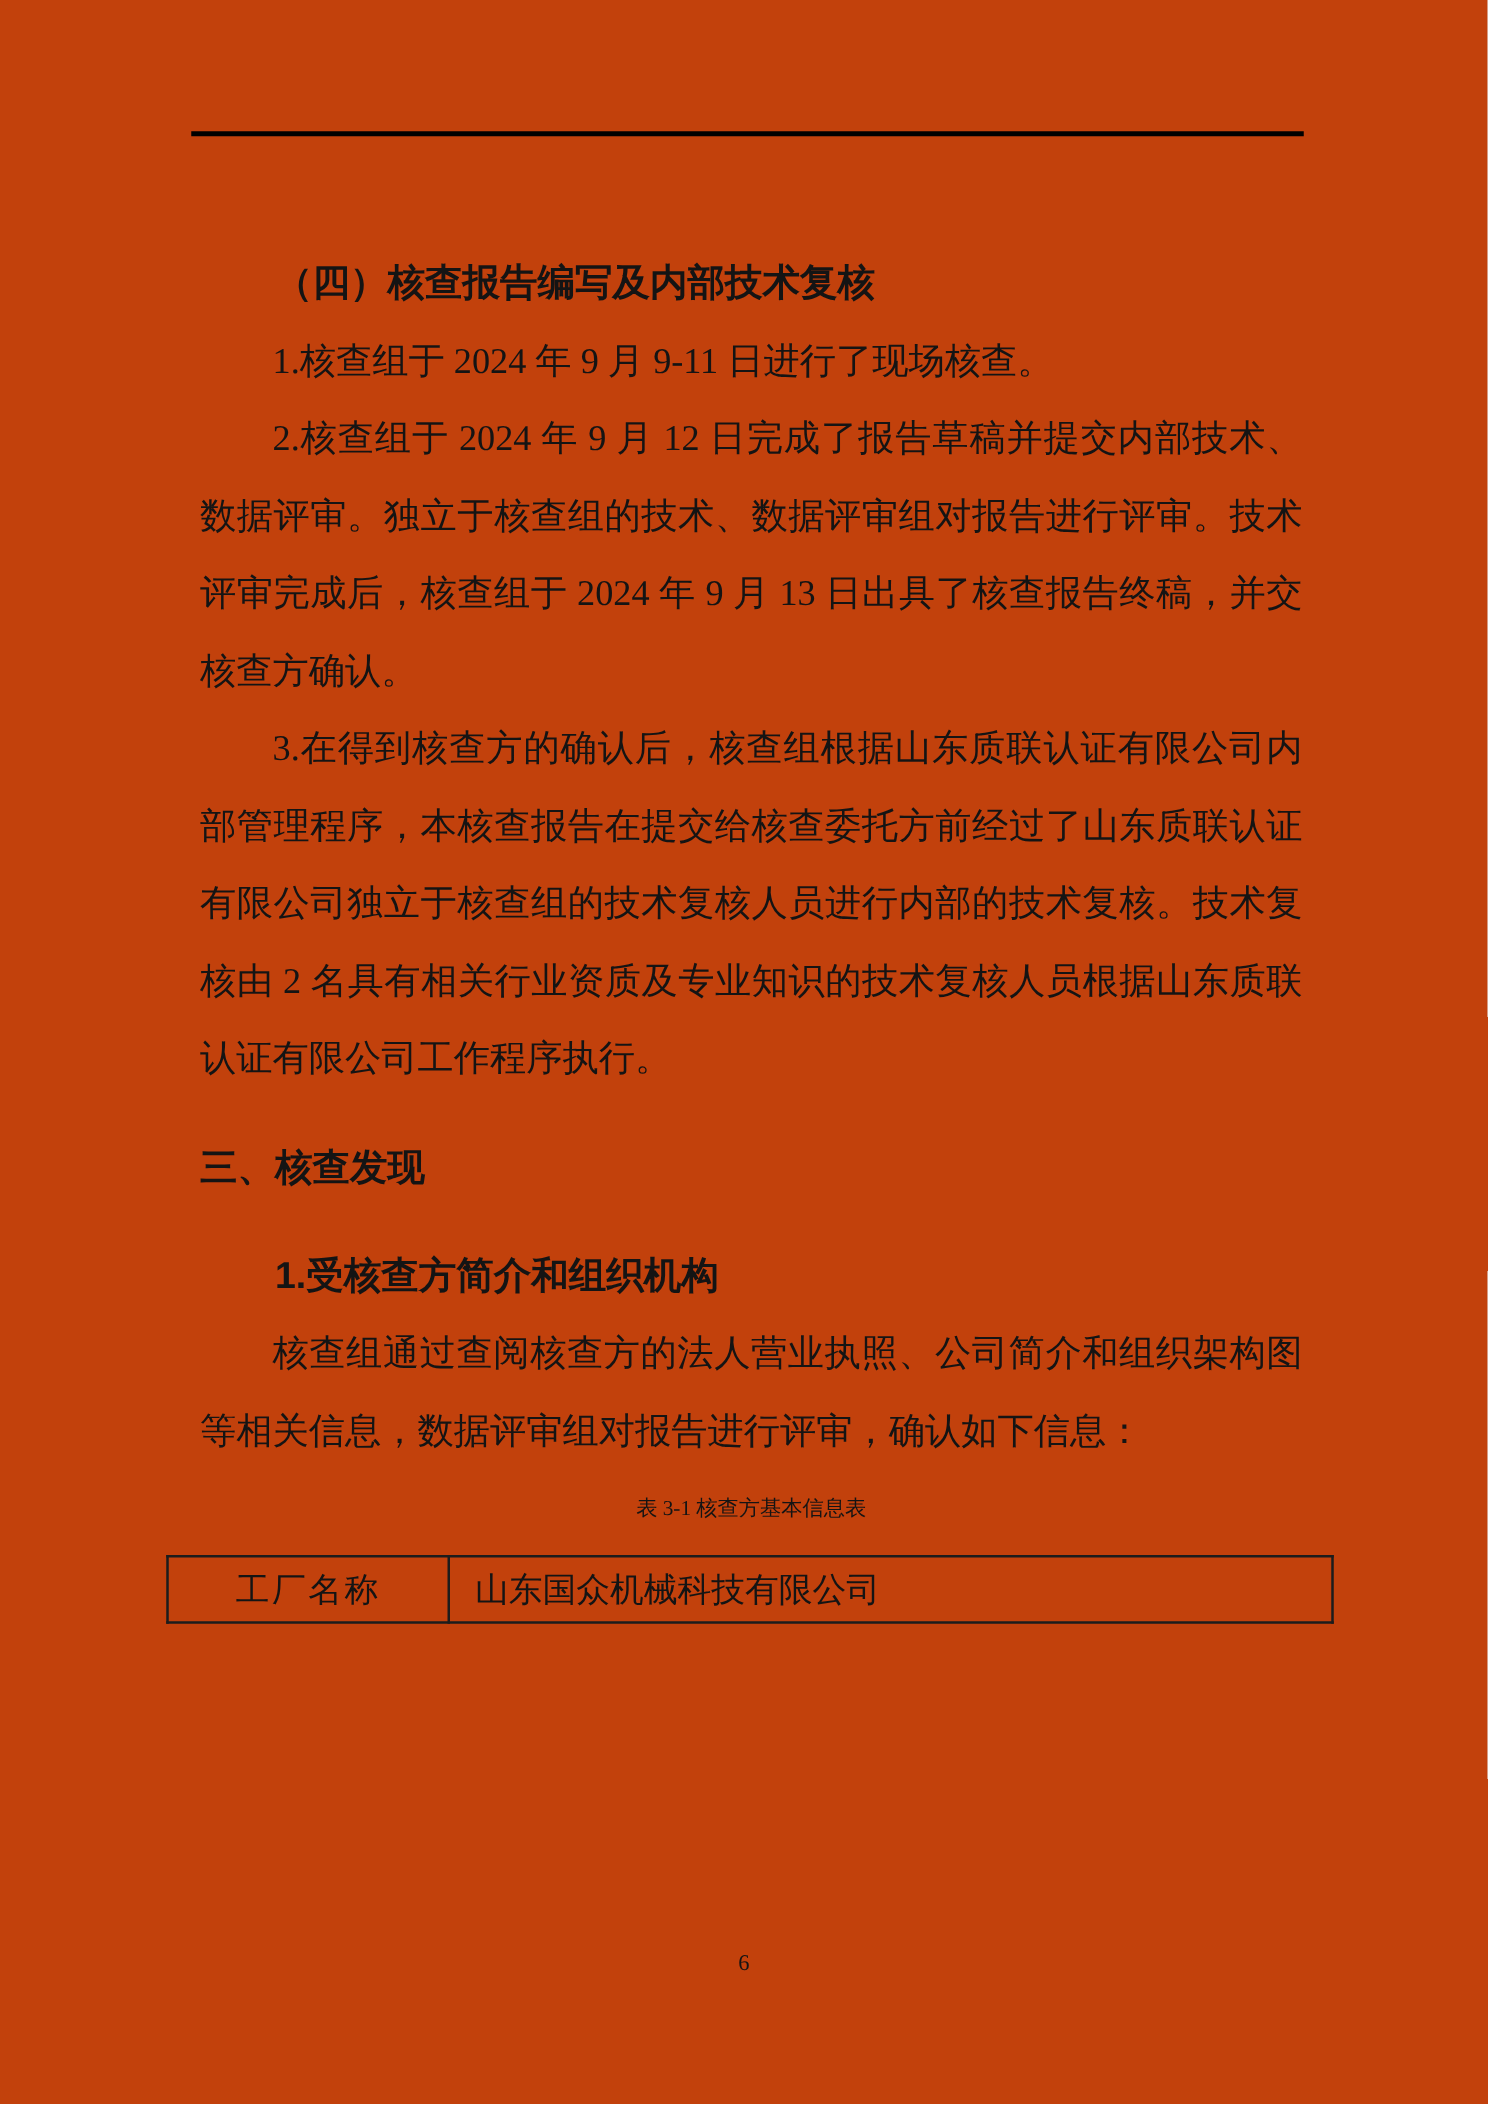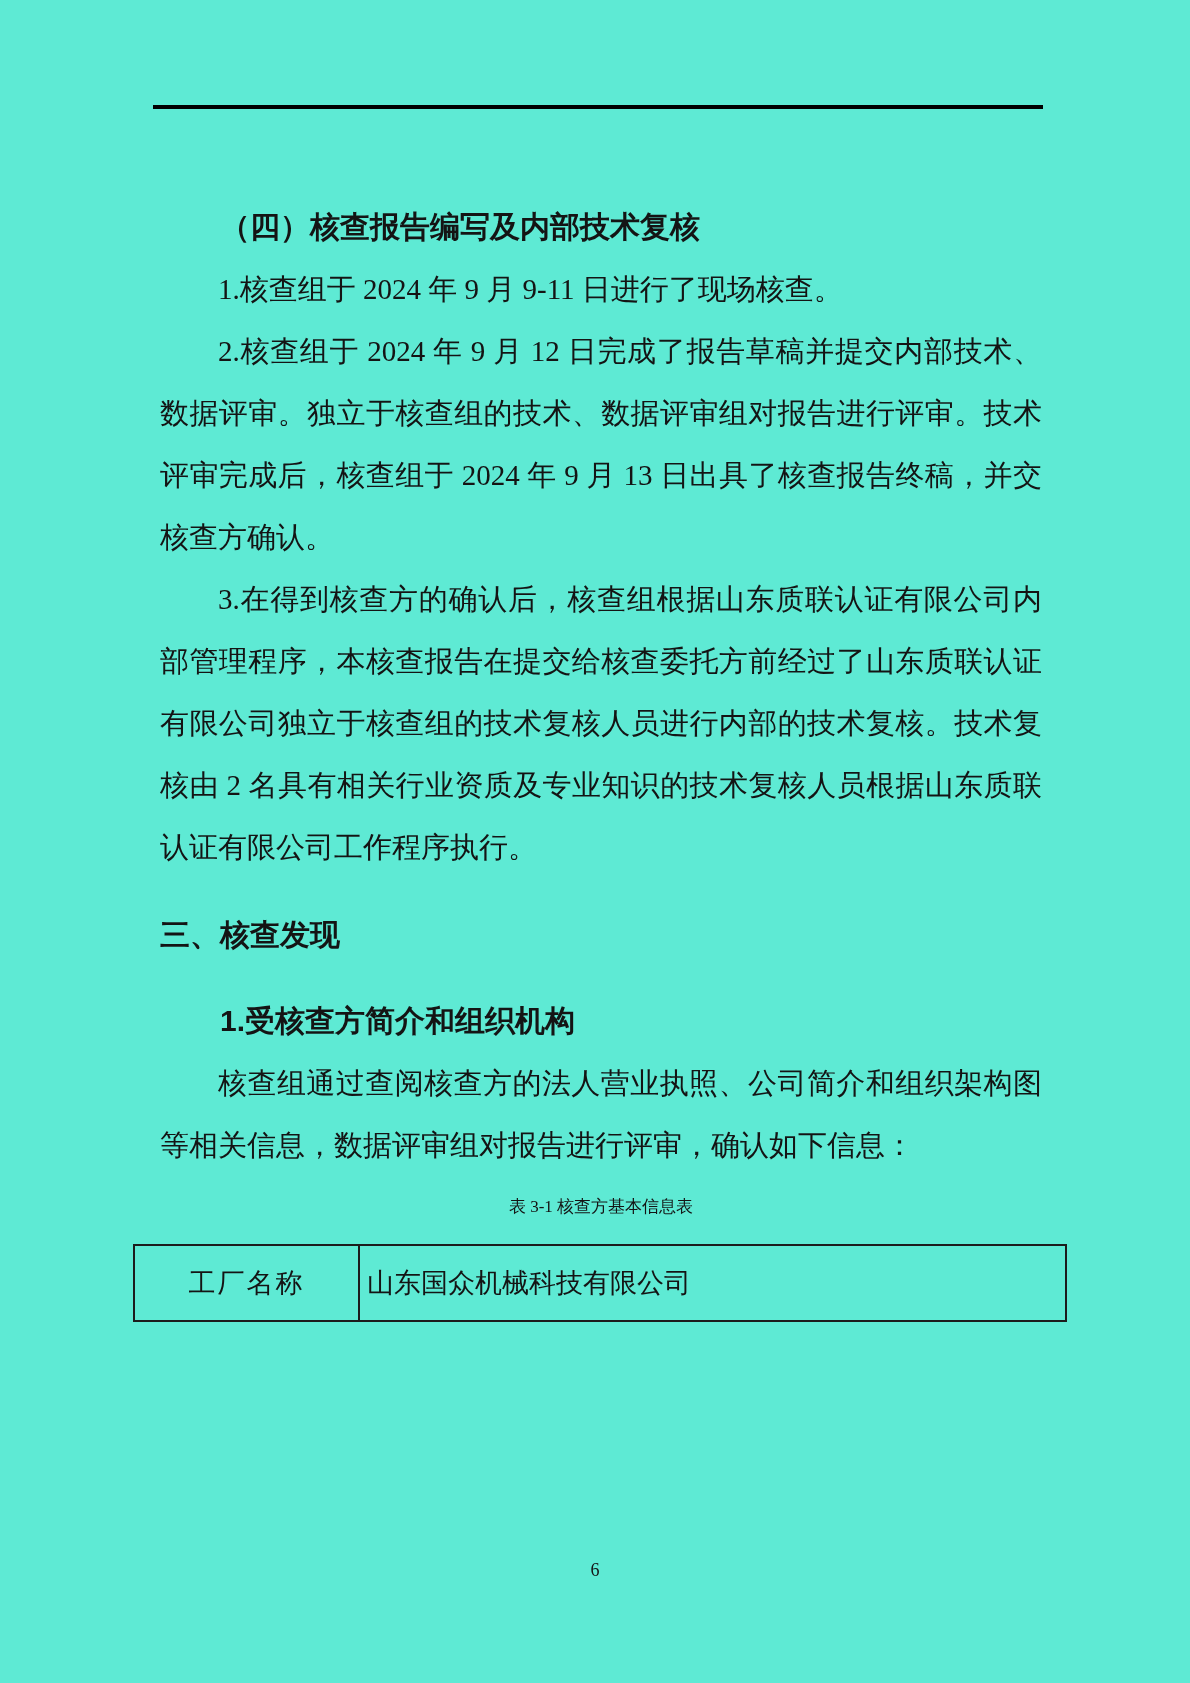--- a/index.html
+++ b/index.html
@@ -2,21 +2,21 @@
 <html><head>
 <meta charset="utf-8">
 <style>
   * { margin: 0; padding: 0; box-sizing: border-box; }
   html, body { background: #e8e8e8; }
   .page {
     position: relative;
     width: 1190px;
     height: 1683px;
     margin: 0 auto;
-    background: #5eead4;
+    background: #c2410c;
     color: #141414;
     font-family: "Liberation Serif", "DejaVu Serif", serif;
     overflow: hidden;
   }
   .header-rule {
     position: absolute;
     top: 105px;
     left: 153px;
     width: 890px;
     height: 4px;
@@ -50,32 +50,32 @@
   }
   .info-table {
     width: 934px;
     margin-left: -27px;
     margin-top: 6px;
     border-collapse: collapse;
     table-layout: fixed;
   }
   .info-table td {
     border: 2px solid #1c1c1c;
-    height: 76px;
+    height: 53px;
     font-size: 27px;
     line-height: 34px;
     vertical-align: middle;
   }
   .info-table td.label-cell {
     width: 225px;
     text-align: center;
     letter-spacing: 2px;
   }
   .info-table td.value-cell {
-    padding-left: 7px;
+    padding-left: 20px;
     text-align: left;
   }
   .page-number {
     position: absolute;
     top: 1556px;
     left: 0;
     width: 100%;
     text-align: center;
     font-size: 18px;
     line-height: 28px;

